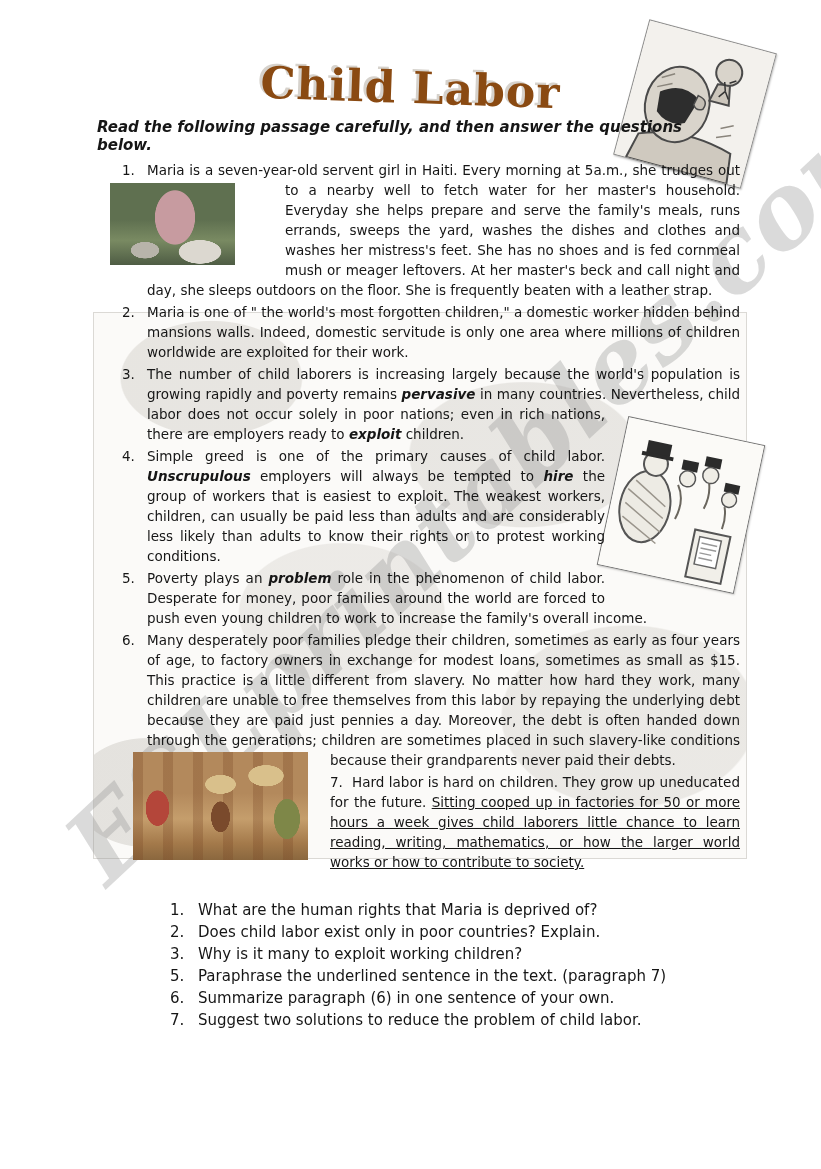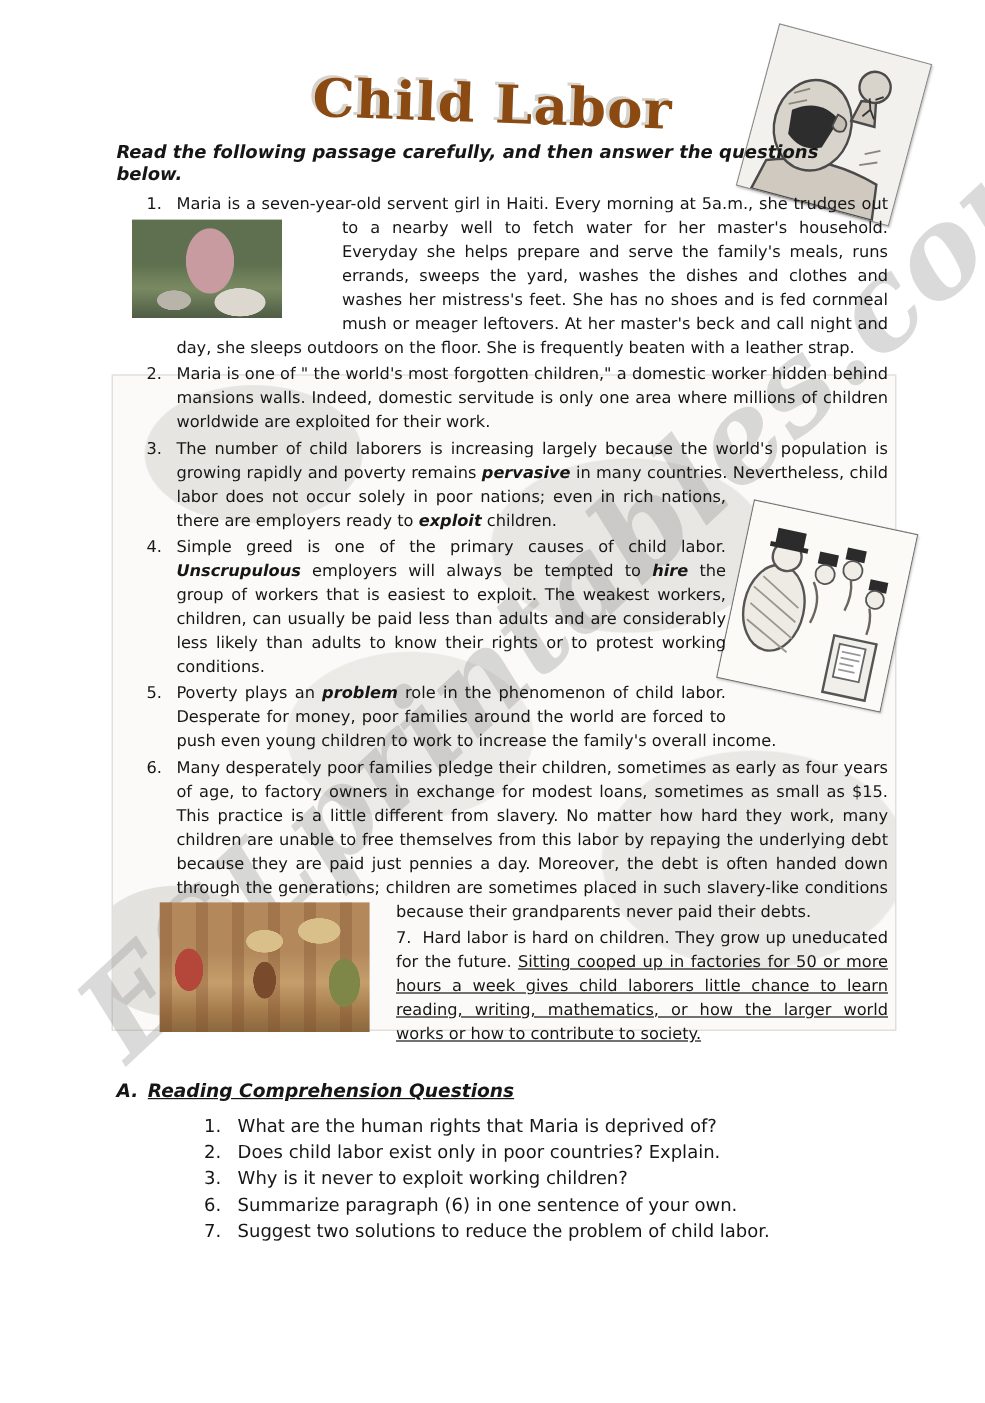--- a/index.html
+++ b/index.html
@@ -150,25 +150,23 @@
     <p class="para"><span class="pnum">1.</span><span>Maria is a seven-year-old servent girl in Haiti. Every morning at 5a.m., she </span><span class="photo-girl"></span><span>trudges out to a nearby well to fetch water for her master's household. Everyday she helps prepare and serve the family's meals, runs errands, sweeps the yard, washes the dishes and clothes and washes her mistress's feet. She has no shoes and is fed cornmeal mush or meager leftovers. At her master's beck and call night and day, she sleeps outdoors on the floor. She is frequently beaten with a leather strap.</span></p>
     <p class="para"><span class="pnum">2.</span><span>Maria is one of " the world's most forgotten children," a domestic worker hidden behind mansions walls. Indeed, domestic servitude is only one area where millions of children worldwide are exploited for their work.</span></p>
     <p class="para"><span class="pnum">3.</span><span>The number of child laborers is increasing largely because the world's population is growing rapidly and poverty remains </span><span class="bi">pervasive</span><span> in many countries. Nevertheless, child </span><span class="spacer-cartoon"></span><span>labor does not occur solely in poor nations; even in rich nations, there are employers ready to </span><span class="bi">exploit</span><span> children.</span></p>
     <p class="para"><span class="pnum">4.</span><span>Simple greed is one of the primary causes of child labor. </span><span class="bi">Unscrupulous</span><span> employers will always be tempted to </span><span class="bi">hire</span><span> the group of workers that is easiest to exploit. The weakest workers, children, can usually be paid less than adults and are considerably less likely than adults to know their rights or to protest working conditions.</span></p>
     <p class="para"><span class="pnum">5.</span><span>Poverty plays an </span><span class="bi">problem</span><span> role in the phenomenon of child labor. Desperate for money, poor families around the world are forced to push even young children to work to increase the family's overall income.</span></p>
     <p class="para"><span class="pnum">6.</span><span>Many desperately poor families pledge their children, sometimes as early as four years of age, to factory owners in exchange for modest loans, sometimes as small as $15. This practice is a little different from slavery. No matter how hard they work, many children are unable to free themselves from this labor by repaying the underlying debt because they are paid just pennies a day. Moreover, the debt is often handed down through the generations; children are sometimes placed in such slavery-like conditions because their </span><span class="photo-children"></span><span>grandparents never paid their debts.</span></p>
     <p class="para-plain"><span class="pnum-plain">7.</span><span>Hard labor is hard on children. They grow up uneducated for the future. </span><span class="ul">Sitting cooped up in factories for 50 or more hours a week gives child laborers little chance to learn reading, writing, mathematics, or how the larger world works or how to contribute to society.</span></p>
   </div>
 
   <div class="questions">
-    <p class="qheading">
-      <span class="qletter">A.</span><span class="qtitle">Reading Comprehension Questions</span>
-    </p>
     <div>
         <p class="qitem"><span class="qnum">1.</span><span>What are the human rights that Maria is deprived of?</span></p>
         <p class="qitem"><span class="qnum">2.</span><span>Does child labor exist only in poor countries? Explain.</span></p>
-        <p class="qitem"><span class="qnum">3.</span><span>Why is it never to exploit working children?</span></p>
+        <p class="qitem"><span class="qnum">3.</span><span>Why is it many to exploit working children?</span></p>
+        <p class="qitem"><span class="qnum">5.</span><span>Paraphrase the underlined sentence in the text. (paragraph 7)</span></p>
         <p class="qitem"><span class="qnum">6.</span><span>Summarize paragraph (6) in one sentence of your own.</span></p>
         <p class="qitem"><span class="qnum">7.</span><span>Suggest two solutions to reduce the problem of child labor.</span></p>
       </div>
   </div>
 
 </div>
 
 </body></html>

